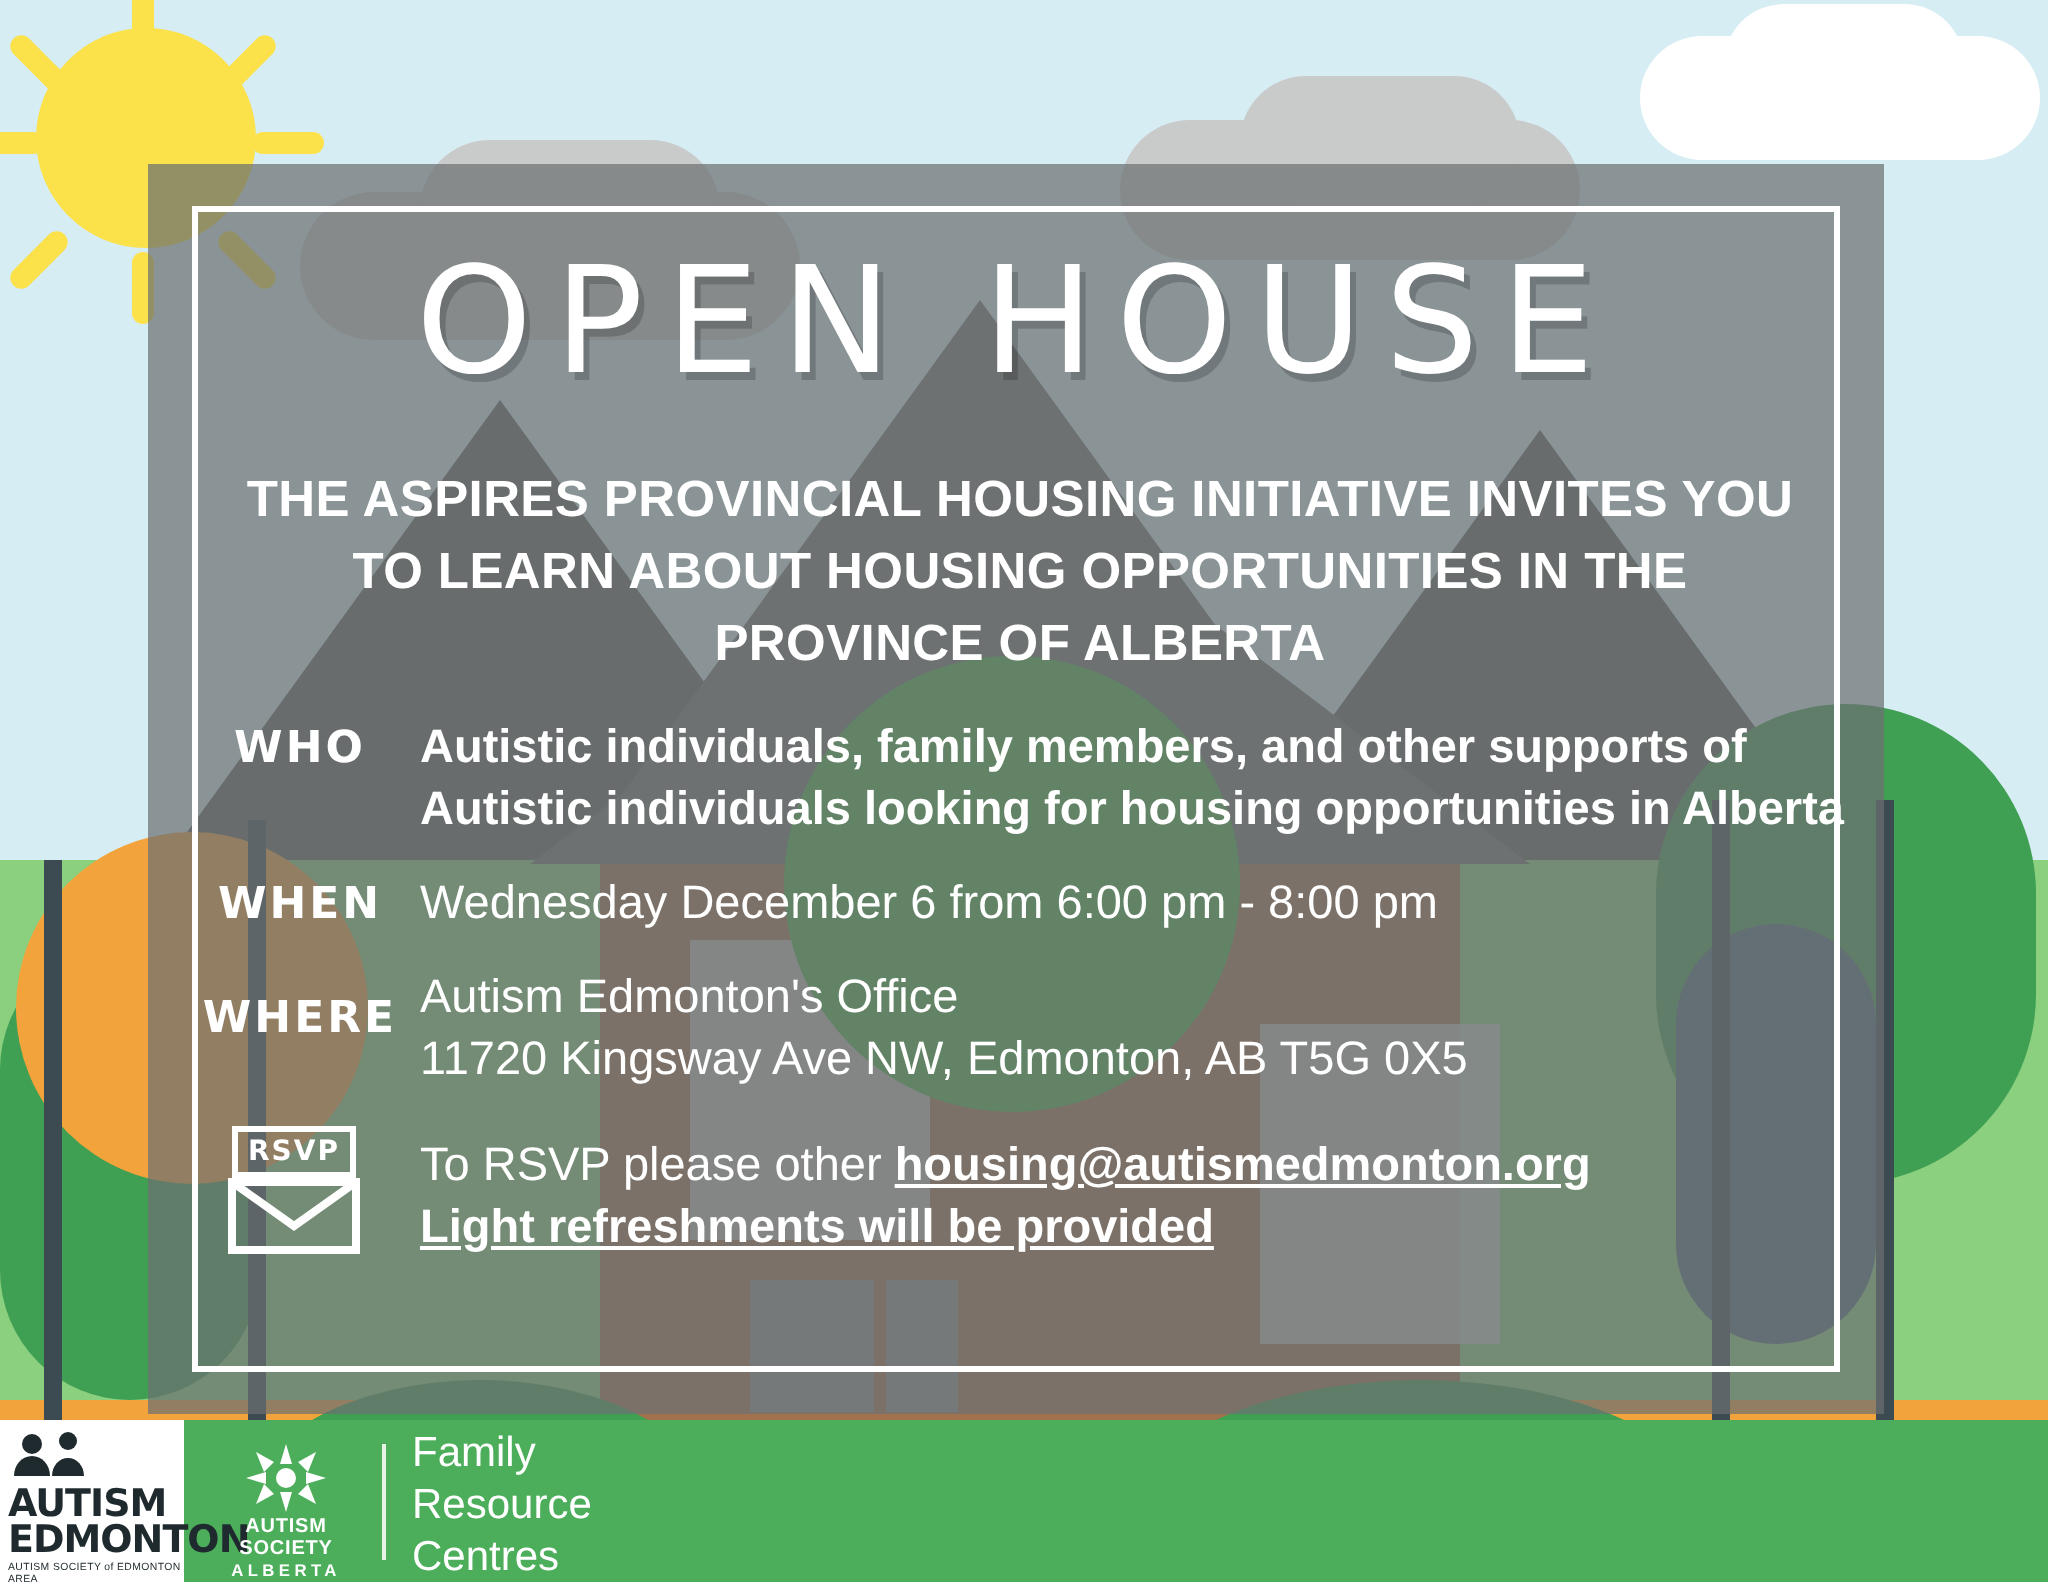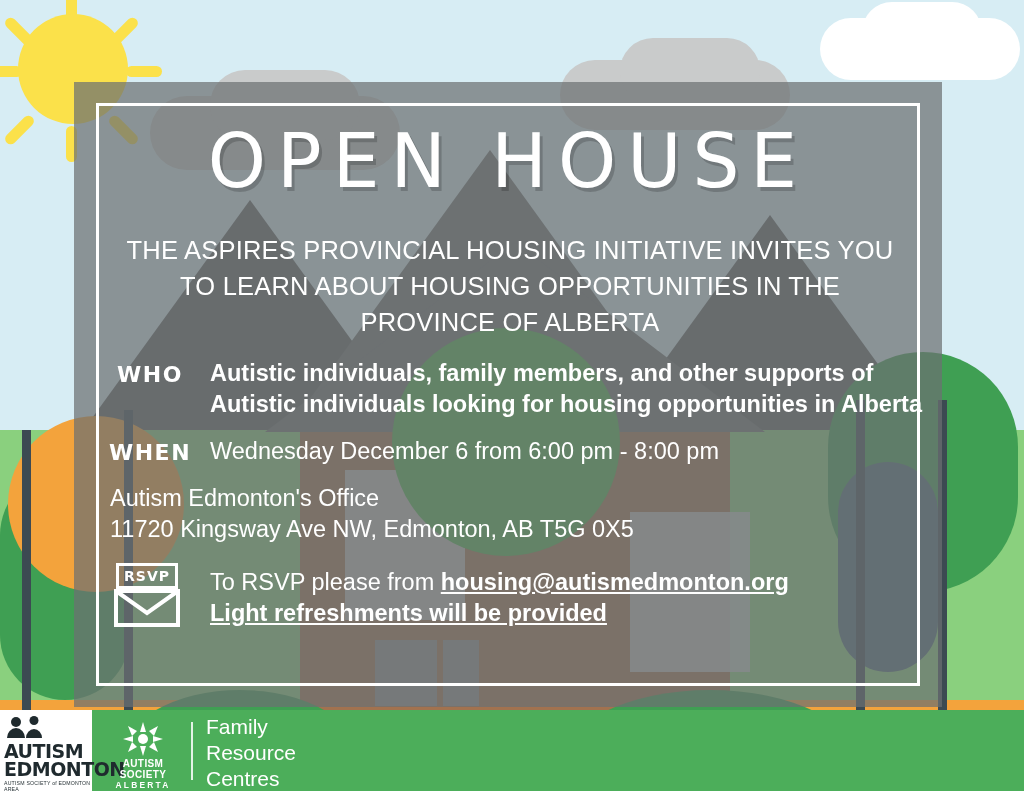--- a/index.html
+++ b/index.html
@@ -136,21 +136,21 @@
     font-size: 74px;
     letter-spacing: 11px;
     text-shadow: 3px 4px 0 rgba(0,0,0,0.18);
   }
   .subtitle {
     position: absolute;
     left: 110px; top: 232px;
     width: 800px;
     text-align: center;
     color: #ffffff;
-    font-weight: normal;
+    font-weight: bold;
     font-size: 25.5px;
     line-height: 36px;
     letter-spacing: 0.2px;
   }
 
   .rows {
     position: absolute;
     left: 100px; top: 358px;
     width: 830px;
   }
@@ -340,38 +340,39 @@
       <div class="row-label">WHO</div>
       <div class="row-text">Autistic individuals, family members, and other supports of Autistic individuals looking for housing opportunities in Alberta</div>
     </div>
 
     <div class="row row-when">
       <div class="row-label">WHEN</div>
       <div class="row-text">Wednesday December 6 from 6:00 pm -  8:00 pm</div>
     </div>
 
     <div class="row row-where">
+      <div class="row-label">WHERE</div>
       <div class="row-text">
         <div>Autism Edmonton's Office</div>
         <div>11720 Kingsway Ave NW, Edmonton, AB T5G 0X5</div>
       </div>
     </div>
 
     <div class="row row-rsvp">
       <div class="row-label">
         <div class="rsvp-icon">
           <div class="rsvp-tag">RSVP</div>
           <svg class="rsvp-env" viewBox="0 0 66 38">
             <rect x="2" y="2" width="62" height="34" fill="none" stroke="#ffffff" stroke-width="4"></rect>
             <polyline points="2,2 33,24 64,2" fill="none" stroke="#ffffff" stroke-width="4"></polyline>
           </svg>
         </div>
       </div>
       <div class="row-text">
-        <div><span>To RSVP please from </span><span class="bold">housing@autismedmonton.org</span></div>
+        <div><span>To RSVP please other </span><span class="bold">housing@autismedmonton.org</span></div>
         <div class="bold">Light refreshments will be provided</div>
       </div>
     </div>
 
   </div>
 
   <div class="footer-green"></div>
   <div class="footer-white"></div>
 
   <div class="logo-ae">

